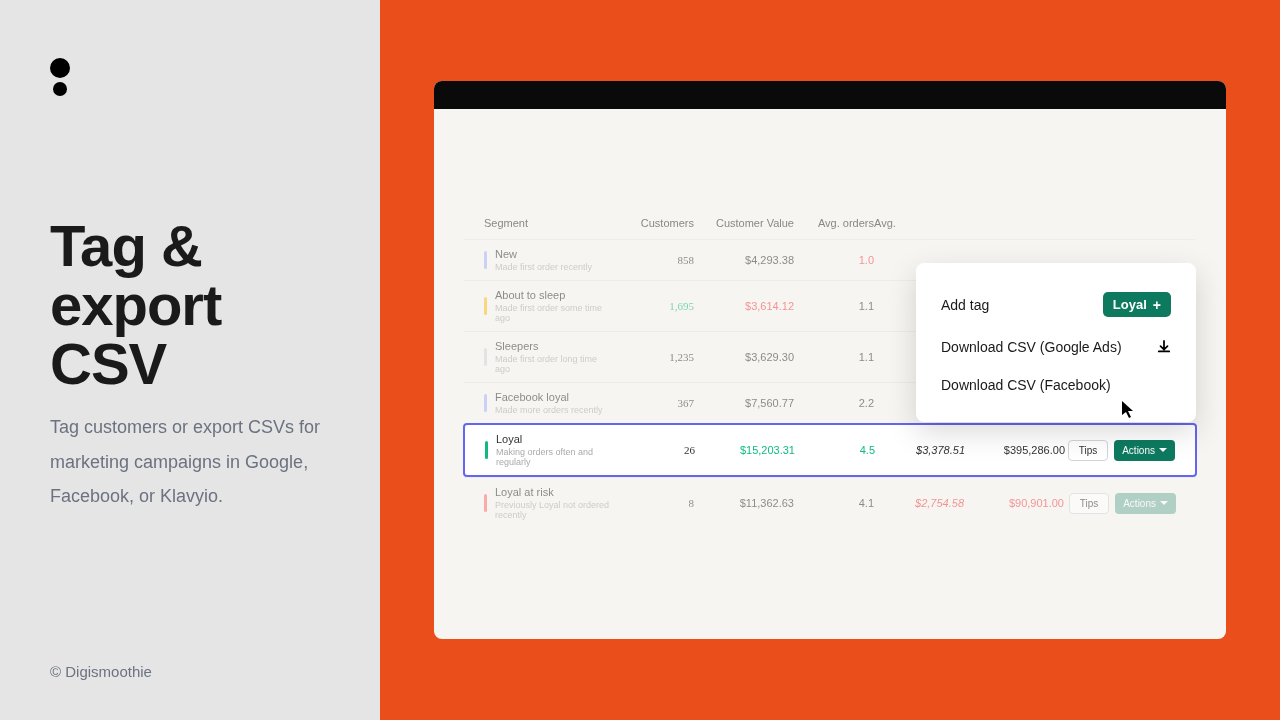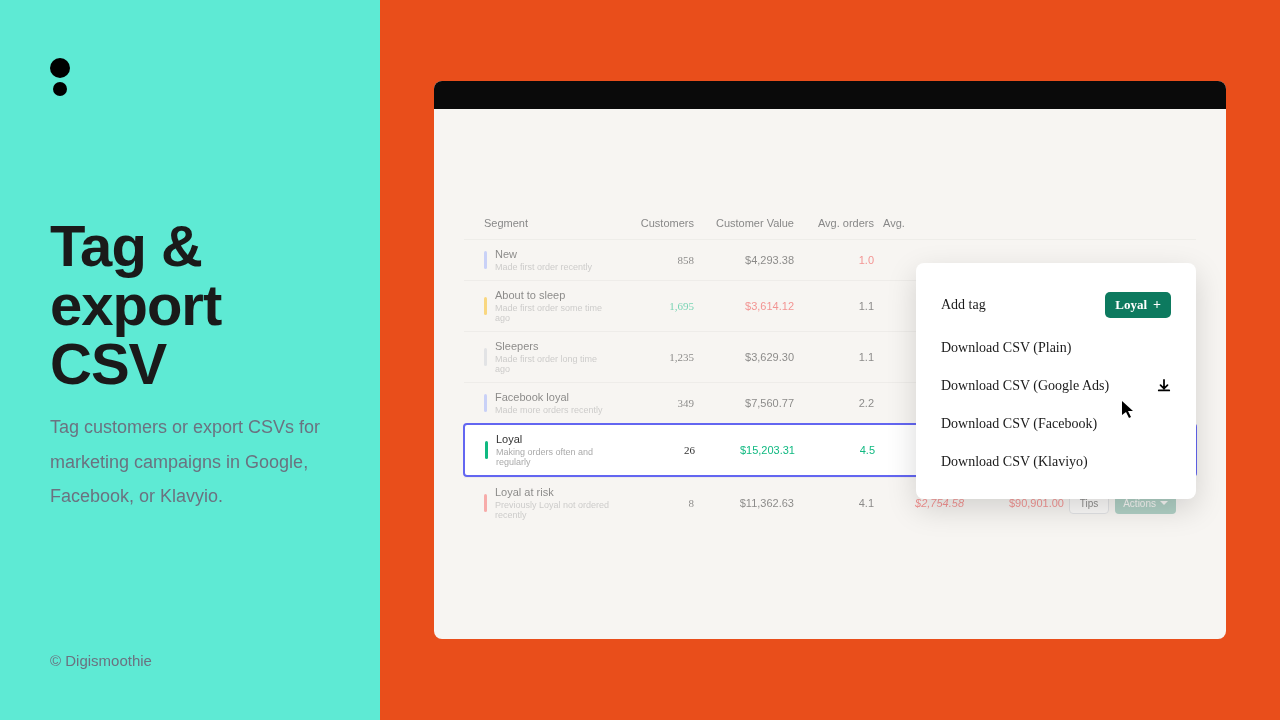--- a/index.html
+++ b/index.html
@@ -1,39 +1,39 @@
 <!DOCTYPE html>
 <html><head>
   <meta charset="utf-8">
   <style>
     * { margin: 0; padding: 0; box-sizing: border-box; }
     body { width: 1280px; height: 720px; font-family: -apple-system, BlinkMacSystemFont, 'Segoe UI', sans-serif; display: flex; overflow: hidden; }
     
-    .left-panel { width: 380px; height: 720px; background: #5eead4; padding: 58px 50px; position: relative; }
+    .left-panel { width: 380px; height: 720px; background: #e5e5e5; padding: 58px 50px; position: relative; }
     .logo { display: flex; flex-direction: column; gap: 4px; }
     .logo-dot { width: 20px; height: 20px; background: #000; border-radius: 50%; }
     .logo-dot.small { width: 14px; height: 14px; margin-left: 3px; }
     
     .title { font-size: 58px; font-weight: 800; line-height: 1.02; margin-top: 120px; letter-spacing: -1px; color: #1a1a1a; }
     .subtitle { font-size: 18px; color: #6b7280; line-height: 1.9; margin-top: 17px; font-weight: 500; }
-    .copyright { position: absolute; bottom: 51px; left: 50px; font-size: 15px; color: #6b7280; }
+    .copyright { position: absolute; bottom: 40px; left: 50px; font-size: 15px; color: #6b7280; }
     
     .right-panel { width: 900px; height: 720px; background: #e94e1b; display: flex; align-items: center; justify-content: center; }
     
     .app-frame { width: 792px; height: 558px; background: #f7f5f2; border-radius: 8px; overflow: hidden; position: relative; }
     .app-header { height: 28px; background: #0a0a0a; }
     
     .table-container { margin: 98px 30px 0 30px; }
     
     .table-header { display: flex; padding: 10px 20px; font-size: 11px; color: #888; font-weight: 500; }
     .col-segment { width: 130px; }
     .col-customers { width: 80px; text-align: right; }
     .col-value { width: 100px; text-align: right; }
     .col-orders { width: 80px; text-align: right; }
-    .col-aov { width: 40px; text-align: center; }
+    .col-aov { width: 40px; text-align: left; }
     
     .table-row { display: flex; align-items: center; padding: 8px 20px; border-top: 1px solid #e8e6e2; font-size: 11px; }
     .table-row.inactive { opacity: 0.55; }
     .table-row.highlighted { background: #fff; border: 2px solid #6366f1; border-radius: 4px; margin: 0 -1px; opacity: 1; }
     
     .seg-bar { width: 3px; height: 18px; border-radius: 2px; margin-right: 8px; flex-shrink: 0; }
     .seg-content { width: 119px; }
     .seg-name { font-size: 11px; color: #333; font-weight: 500; }
     .seg-desc { font-size: 9px; color: #aaa; margin-top: 2px; }
     
@@ -45,21 +45,21 @@
     
     .green-text { color: #10b981; }
     .red-text { color: #ef4444; }
     
     .row-actions { display: flex; gap: 6px; margin-left: auto; }
     .tips-btn { padding: 4px 10px; border: 1px solid #d1d5db; background: #fff; border-radius: 4px; font-size: 10px; color: #333; cursor: pointer; }
     .actions-btn { padding: 4px 8px; background: #0d7a5f; color: #fff; border-radius: 4px; font-size: 10px; cursor: pointer; display: flex; align-items: center; gap: 4px; }
     .actions-btn.faded { opacity: 0.55; }
     .caret { width: 0; height: 0; border-left: 4px solid transparent; border-right: 4px solid transparent; border-top: 4px solid #fff; }
     
-    .dropdown { position: absolute; top: 182px; right: 30px; width: 280px; background: #fff; border-radius: 8px; box-shadow: 0 10px 30px rgba(0,0,0,0.15); padding: 18px 0; z-index: 10; font-family: Liberation Serif, serif; }
+    .dropdown { position: absolute; top: 182px; right: 30px; width: 280px; background: #fff; border-radius: 8px; box-shadow: 0 10px 30px rgba(0,0,0,0.15); padding: 18px 0; z-index: 10; }
     .dd-item { padding: 11px 25px; font-size: 14px; color: #1a1a1a; font-weight: 500; cursor: pointer; display: flex; align-items: center; justify-content: space-between; }
     .dd-item-tag { display: flex; align-items: center; gap: 10px; }
     .tag-pill { background: #0d7a5f; color: #fff; padding: 5px 10px; border-radius: 5px; font-size: 13px; font-weight: 600; display: flex; align-items: center; gap: 6px; }
     .plus-icon { font-size: 14px; line-height: 1; }
     .dl-icon { width: 14px; height: 14px; }
     
     .cursor { position: absolute; top: 320px; right: 90px; z-index: 20; width: 14px; height: 18px; }
   </style>
 </head>
 <body>
@@ -119,21 +119,21 @@
     <div class="cell-val ">$3,629.30</div>
     <div class="cell-ord ">1.1</div>
 
   </div>
           <div class="table-row inactive">
     <div class="seg-bar" style="background:#a5b4fc"></div>
     <div class="seg-content">
       <div class="seg-name">Facebook loyal</div>
       <div class="seg-desc">Made more orders recently</div>
     </div>
-    <div class="cell-cust ">349</div>
+    <div class="cell-cust ">367</div>
     <div class="cell-val ">$7,560.77</div>
     <div class="cell-ord ">2.2</div>
 
   </div>
           <div class="table-row highlighted">
     <div class="seg-bar" style="background:#10b981"></div>
     <div class="seg-content">
       <div class="seg-name">Loyal</div>
       <div class="seg-desc">Making orders often and regularly</div>
     </div>
@@ -169,33 +169,27 @@
     <div class="dropdown">
       <div class="dd-item dd-item-tag">
         <span>Add tag</span>
         <span class="tag-pill">
           <span>Loyal</span>
           <span class="plus-icon">+</span>
         </span>
       </div>
       <div id="dropdown-items">
           <div class="dd-item">
-            <span>Download CSV (Plain)</span>
-          </div>
-          <div class="dd-item">
             <span>Download CSV (Google Ads)</span>
             <svg class="dl-icon" viewBox="0 0 16 16">
               <path d="M8 1 L8 10 M4 7 L8 11 L12 7 M2 13 L14 13" stroke="#000" stroke-width="2" fill="none" stroke-linecap="round"></path>
             </svg>
           </div>
           <div class="dd-item">
             <span>Download CSV (Facebook)</span>
-          </div>
-          <div class="dd-item">
-            <span>Download CSV (Klaviyo)</span>
           </div>
         </div>
     </div>
 
     <svg class="cursor" viewBox="0 0 14 18">
       <path d="M0 0 L0 14 L4 11 L7 17 L9 16 L6 10 L11 10 Z" fill="#000"></path>
     </svg>
   </div>
 </div>
 

